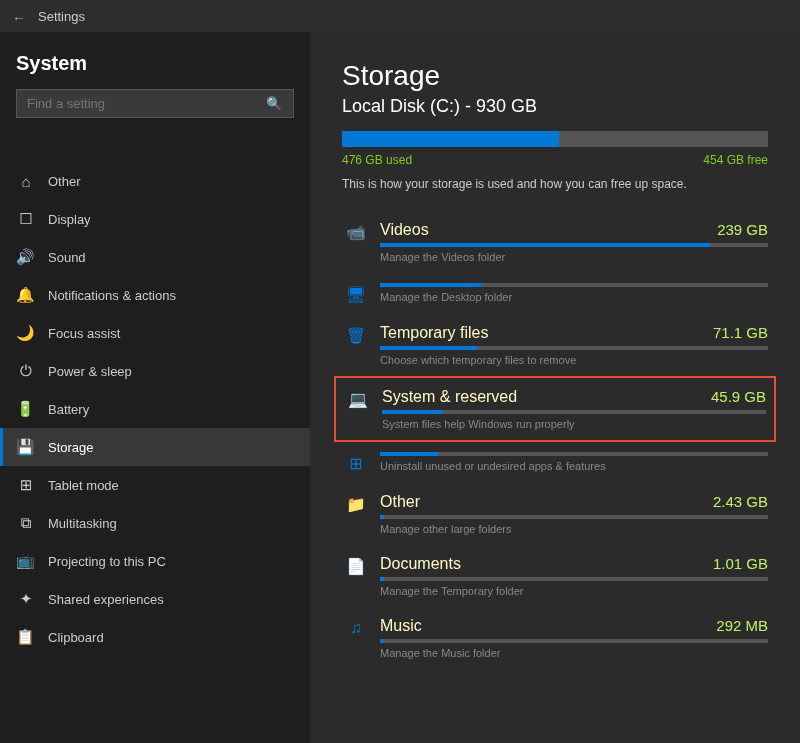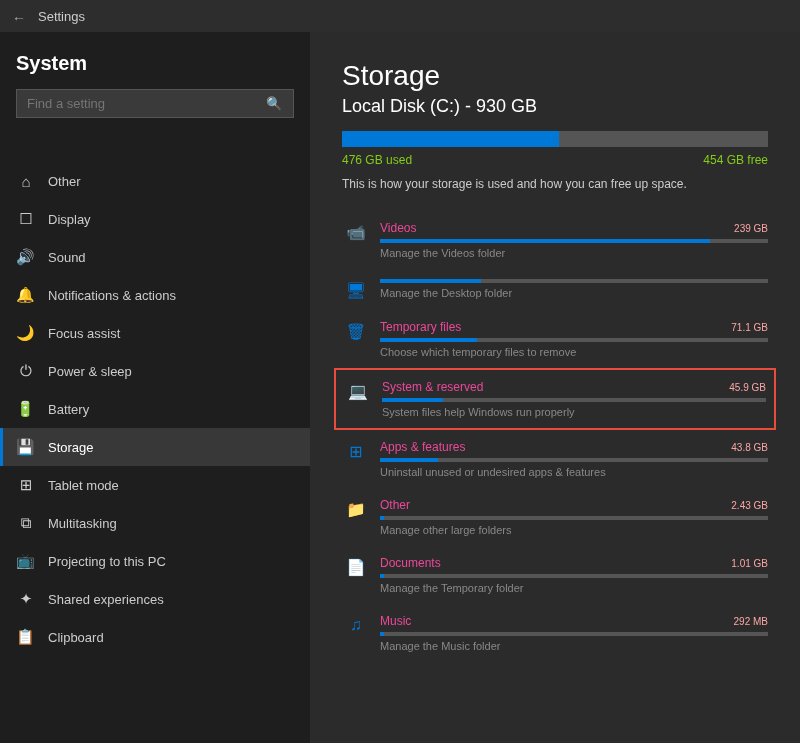--- a/index.html
+++ b/index.html
@@ -193,26 +193,26 @@
     .item-details {
       flex: 1;
     }
     .item-name-row {
       display: flex;
       justify-content: space-between;
       align-items: baseline;
       margin-bottom: 4px;
     }
     .item-name {
-      font-size: 12px;
-      color: #ec4899;
+      font-size: 16px;
+      color: #fef9c3;
     }
     .item-size {
-      font-size: 10px;
-      color: #fca5a5;
+      font-size: 15px;
+      color: #bef264;
       flex-shrink: 0;
     }
     .item-bar {
       height: 4px;
       background: #555;
       width: 100%;
       margin-bottom: 4px;
     }
     .item-bar-fill {
       height: 100%;
@@ -362,24 +362,20 @@
       </div>
       <div class="item-bar">
         <div class="item-bar-fill" style="width:16%"></div>
       </div>
       <div class="item-desc">System files help Windows run properly</div>
     </div>
   </div>
         <div class="storage-item">
     <div class="item-icon">⊞</div>
     <div class="item-details">
-      <div class="item-name-row">
-        <span class="item-name">Apps &amp; features</span>
-        <span class="item-size">43.8 GB</span>
-      </div>
       <div class="item-bar">
         <div class="item-bar-fill" style="width:15%"></div>
       </div>
       <div class="item-desc">Uninstall unused or undesired apps &amp; features</div>
     </div>
   </div>
         <div class="storage-item">
     <div class="item-icon">📁</div>
     <div class="item-details">
       <div class="item-name-row">

